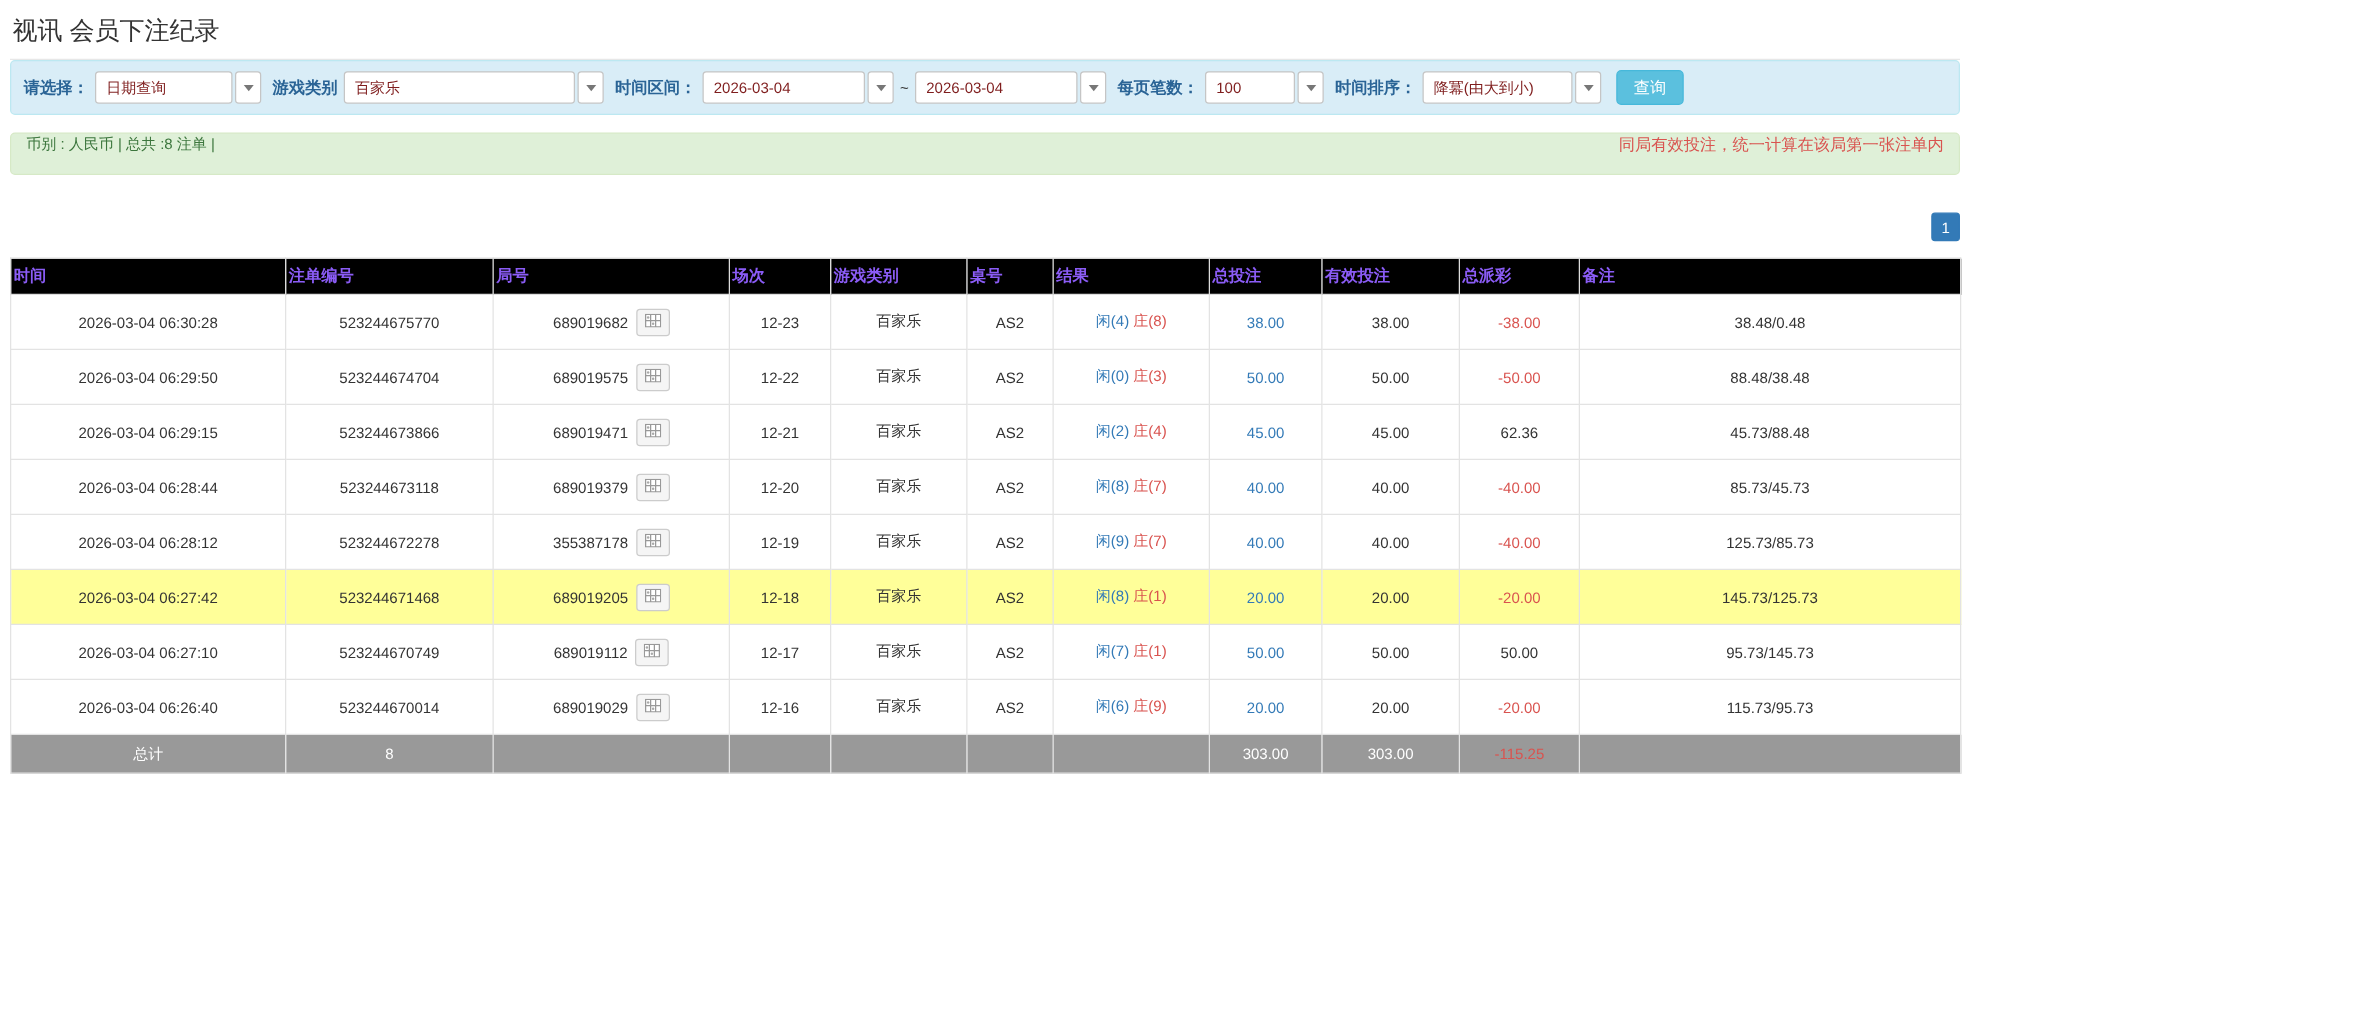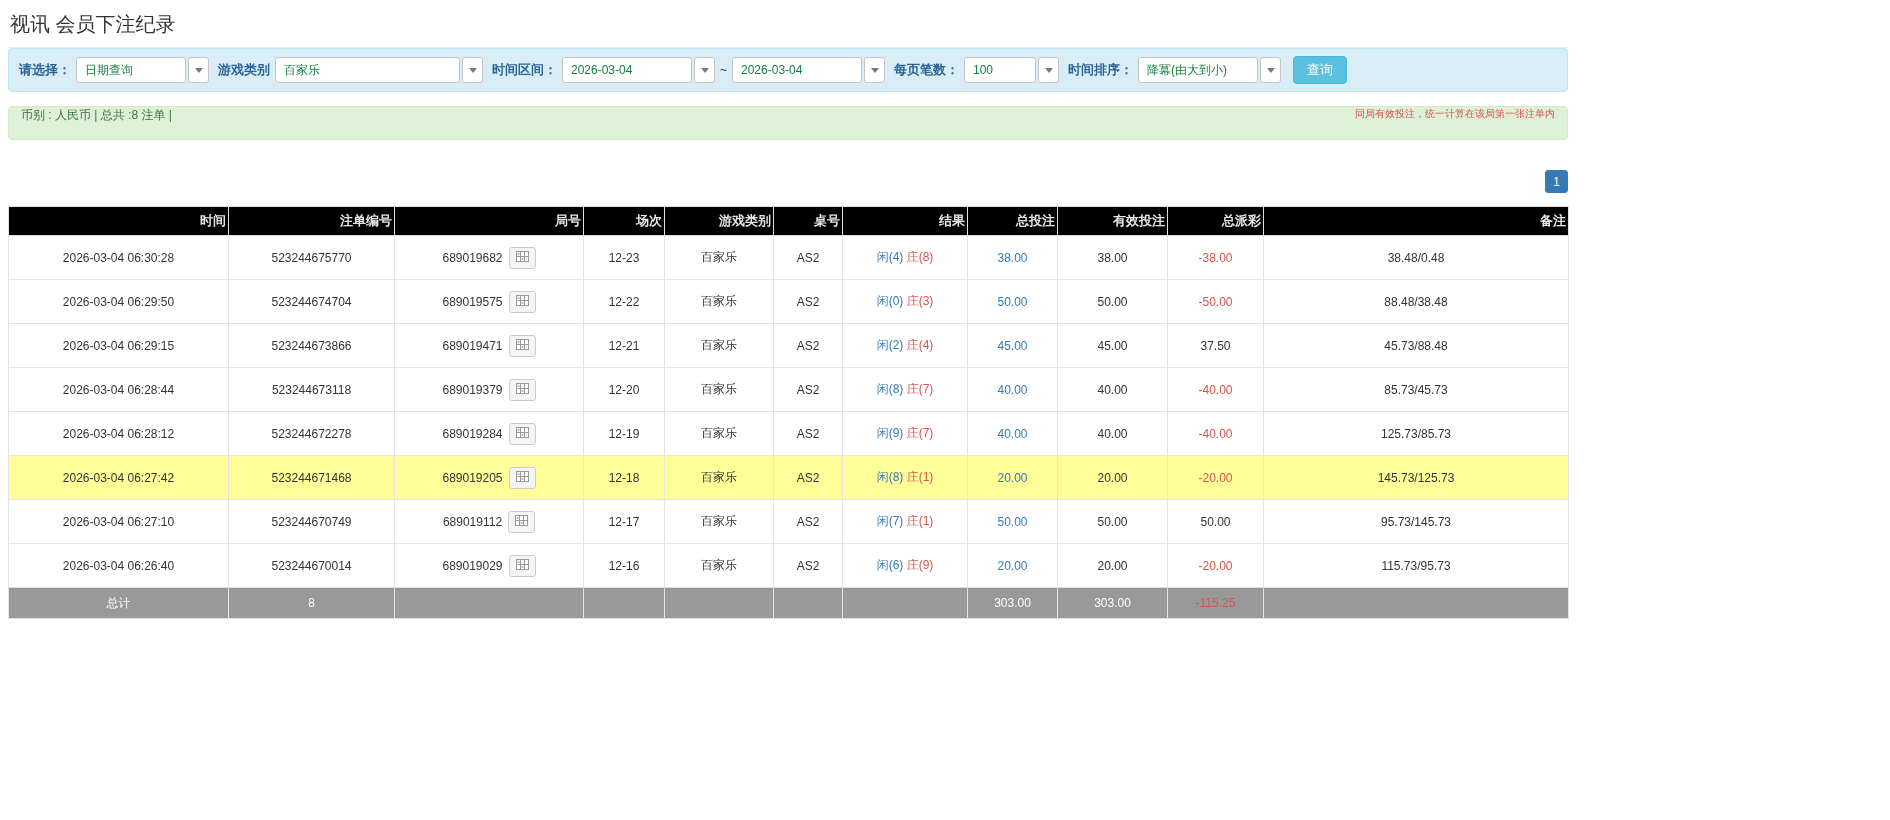--- a/index.html
+++ b/index.html
@@ -21,48 +21,48 @@
   .page-title { margin: 0; padding: 11px 2px 9px; font-size: 20px; font-weight: normal;
     color: #333; border-bottom: 1px solid #e7e7e7; }
 
   .filter-panel { height: 44px; background: var(--filter-bg);
     border: 1px solid var(--filter-border); border-radius: 4px;
     display: flex; align-items: center; padding: 0 10px; white-space: nowrap; }
   .filter-label { color: var(--filter-label); font-weight: bold; font-size: 13px; margin: 0 5px 0 9px; }
   .filter-label.first { margin-left: 0; }
   .combo { display: inline-flex; align-items: center; }
   .combo-value { display: inline-block; height: 26px; line-height: 24px; border: 1px solid #c5c5c5;
-    border-radius: 3px; background: #fff; padding: 0 8px; font-size: 12px; color: #15803d;
+    border-radius: 3px; background: #fff; padding: 0 8px; font-size: 12px; color: #7f1d1d;
     overflow: hidden; cursor: default; }
   .combo-caret-btn { width: 21px; height: 26px; margin-left: 2px; border: 1px solid #c5c5c5;
     border-radius: 3px; background: #fff; display: inline-flex; align-items: center;
     justify-content: center; cursor: pointer; padding: 0; }
   .caret { width: 0; height: 0; border-left: 4px solid transparent;
     border-right: 4px solid transparent; border-top: 5px solid #777; }
   .w110 { width: 110px; } .w185 { width: 185px; } .w130 { width: 130px; }
   .w72 { width: 72px; } .w120 { width: 120px; }
   .tilde { margin: 0 5px; color: #333; }
   .search-btn { margin-left: 12px; height: 28px; padding: 0 13px;
     background: var(--search-btn-bg); border: 1px solid #46b8da; border-radius: 4px;
     color: #fff; font-size: 13px; cursor: pointer; }
 
   .info-panel { margin-top: 14px; height: 34px; background: var(--info-bg);
     border: 1px solid var(--info-border); border-radius: 4px;
     display: flex; justify-content: space-between; padding: 0 12px; }
   .info-left { color: var(--info-text); font-size: 12px; }
-  .info-note { color: var(--note-red); font-size: 10px; }
+  .info-note { color: var(--note-red); font-size: 13px; }
 
   .pagination-bar { margin-top: 30px; display: flex; justify-content: flex-end; }
   .page-btn { min-width: 23px; height: 23px; background: var(--accent-blue);
     border: 1px solid var(--accent-blue); border-radius: 3px; color: #fff;
     font-size: 12px; cursor: pointer; padding: 0 7px; }
 
   table.records { width: 1560px; margin-top: 13px; border-collapse: collapse; table-layout: fixed; }
-  .records th { background: var(--header-bg); color: #e5e5e5; font-size: 13px; font-weight: bold;
-    height: 29px; text-align: right; border: 1px solid #ddd; padding: 0 2px; }
+  .records th { background: var(--header-bg); color: #8b5cf6; font-size: 13px; font-weight: bold;
+    height: 29px; text-align: left; border: 1px solid #ddd; padding: 0 2px; }
   .records tbody td { background: #fff; border: 1px solid #e3e3e3; height: 44px;
     text-align: center; vertical-align: middle; font-size: 12px; color: #333; padding: 0 3px; }
   .records tbody tr.highlight td { background: var(--highlight-yellow); }
   .records tfoot td { background: var(--footer-bg); border: 1px solid #e3e3e3; height: 31px;
     text-align: center; color: #fff; font-size: 12px; }
   .player-text { color: var(--player-blue); }
   .banker-text { color: var(--banker-red); }
   .bet-link { color: var(--player-blue); cursor: pointer; }
   .neg { color: var(--negative-red); text-align: center; }
   .pos { color: #333; }
@@ -234,21 +234,21 @@
                     <circle cx="6.5" cy="8" r="1" fill="#aaa"></circle>
                   </svg></span>
               </button>
             </span></td>
           <td>12-21</td>
           <td>百家乐</td>
           <td>AS2</td>
           <td><span class="player-text">闲(2)</span> <span class="banker-text">庄(4)</span></td>
           <td><span class="bet-link">45.00</span></td>
           <td>45.00</td>
-          <td><span class="pos">37.50</span></td>
+          <td><span class="pos">62.36</span></td>
           <td>45.73/88.48</td>
         </tr>
         <tr>
           <td>2026-03-04 06:28:44</td>
           <td>523244673118</td>
           <td><span class="round-pair">
               <span>689019379</span>
               <button class="road-btn">
                 <span><svg width="13" height="11" viewBox="0 0 13 11" aria-hidden="true">
                     <rect x="0.5" y="0.5" width="12" height="10" fill="#fff" stroke="#999"></rect>
@@ -266,21 +266,21 @@
           <td><span class="player-text">闲(8)</span> <span class="banker-text">庄(7)</span></td>
           <td><span class="bet-link">40.00</span></td>
           <td>40.00</td>
           <td><span class="neg">-40.00</span></td>
           <td>85.73/45.73</td>
         </tr>
         <tr>
           <td>2026-03-04 06:28:12</td>
           <td>523244672278</td>
           <td><span class="round-pair">
-              <span>689019284</span>
+              <span>355387178</span>
               <button class="road-btn">
                 <span><svg width="13" height="11" viewBox="0 0 13 11" aria-hidden="true">
                     <rect x="0.5" y="0.5" width="12" height="10" fill="#fff" stroke="#999"></rect>
                     <line x1="4.5" y1="0.5" x2="4.5" y2="10.5" stroke="#999"></line>
                     <line x1="8.5" y1="0.5" x2="8.5" y2="10.5" stroke="#999"></line>
                     <line x1="0.5" y1="5.5" x2="12.5" y2="5.5" stroke="#999"></line>
                     <circle cx="2.5" cy="3" r="1" fill="#aaa"></circle>
                     <circle cx="6.5" cy="8" r="1" fill="#aaa"></circle>
                   </svg></span>
               </button>

